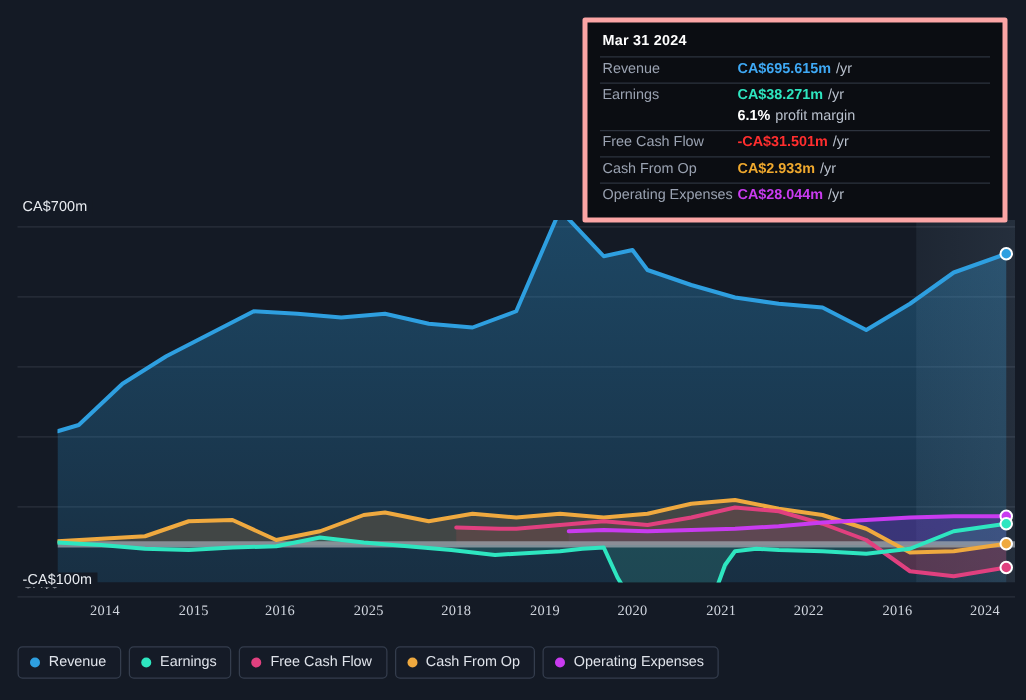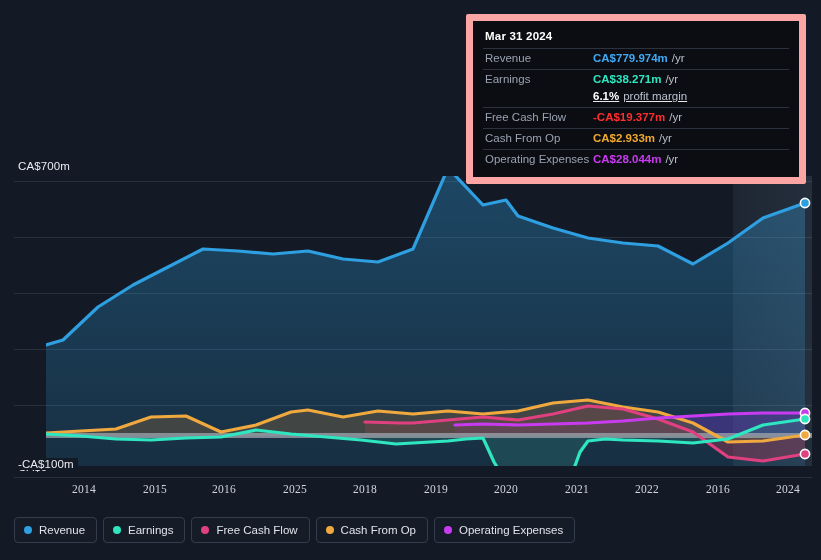--- a/index.html
+++ b/index.html
@@ -89,40 +89,40 @@
     white-space: nowrap;
   }
 
   
   #tooltip {
     position: absolute;
     left: 466px;
     top: 14px;
     width: 340px;
     background: #0b0d12;
-    border: 7px solid #fca5a5;
+    border: 4px solid #fca5a5;
     border-radius: 2px;
     padding: 8px 10px 7px 10px;
     box-sizing: border-box;
   }
   #tooltip-date {
     font-size: 11.5px;
     font-weight: bold;
     color: #ffffff;
     padding: 1px 0 6px 2px;
     letter-spacing: .2px;
   }
   .tt-row {
     display: flex;
     align-items: baseline;
     border-top: 1px solid #2d333e;
     padding: 3px 0 2px 2px;
     min-height: 15px;
   }
-  .tt-row.no-rule { border-top: none; padding-top: 0; text-decoration: underline; }
+  .tt-row.no-rule { border-top: none; padding-top: 0; }
   .tt-label {
     width: 108px;
     flex: none;
     font-size: 11.5px;
     color: #9aa2b1;
     white-space: nowrap;
   }
   .tt-val {
     font-size: 11.5px;
     font-weight: bold;
@@ -226,39 +226,39 @@
       <div class="xlabel" style="left:718px">2016</div>
       <div class="xlabel" style="left:788px">2024</div>
     </div>
   </div>
 
   <div id="tooltip">
     <div id="tooltip-date">Mar 31 2024</div>
 
     <div class="tt-row">
       <span class="tt-label">Revenue</span>
-      <span class="tt-val" style="color:#3fa9f5">CA$779.974m</span>
+      <span class="tt-val" style="color:#3fa9f5">CA$695.615m</span>
       <span class="tt-unit">/yr</span>
     </div>
 
     <div class="tt-row">
       <span class="tt-label">Earnings</span>
       <span class="tt-val" style="color:#2ee6c0">CA$38.271m</span>
       <span class="tt-unit">/yr</span>
     </div>
 
     <div class="tt-row no-rule">
       <span class="tt-label"></span>
       <span class="tt-val" style="color:#ffffff">6.1%</span>
       <span class="tt-sub">profit margin</span>
     </div>
 
     <div class="tt-row">
       <span class="tt-label">Free Cash Flow</span>
-      <span class="tt-val" style="color:#ff2e2e">-CA$19.377m</span>
+      <span class="tt-val" style="color:#ff2e2e">-CA$31.501m</span>
       <span class="tt-unit">/yr</span>
     </div>
 
     <div class="tt-row">
       <span class="tt-label">Cash From Op</span>
       <span class="tt-val" style="color:#f0a92e">CA$2.933m</span>
       <span class="tt-unit">/yr</span>
     </div>
 
     <div class="tt-row">

